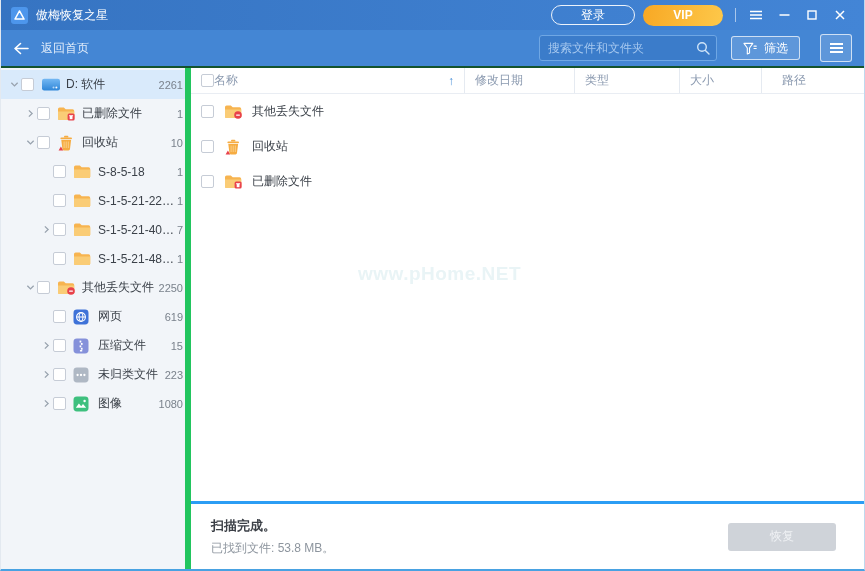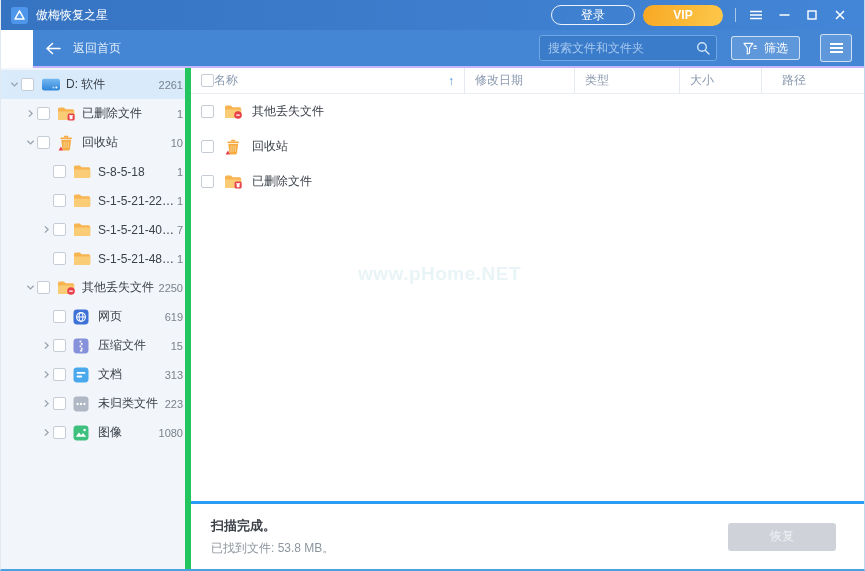--- a/index.html
+++ b/index.html
@@ -17,22 +17,22 @@
   .tb-right { margin-left:auto; display:flex; align-items:center; }
   .login-btn { width:84px; height:20px; border:1px solid rgba(255,255,255,.9); border-radius:10px;
                background:transparent; color:#fff; font-size:12px; margin-right:8px; cursor:pointer; }
   .vip-btn { width:80px; height:21px; border:none; border-radius:11px; cursor:pointer;
              background:linear-gradient(100deg,var(--vip_orange,#F8A824),#FDC84A);
              color:#fff; font-weight:bold; font-size:12px; }
   .tb-sep { width:1px; height:14px; background:rgba(255,255,255,.55); margin:0 6px 0 12px; }
   .win-btn { width:28px; height:22px; display:flex; align-items:center; justify-content:center; cursor:pointer; }
 
   
-  .toolbar { flex:0 0 38px; height:38px; background:var(--toolbar,#4486D4); border-bottom:2px solid #c4b5fd;
-             display:flex; align-items:center; padding:0 12px 0 12px;margin-left:32px; }
+  .toolbar { flex:0 0 38px; height:38px; background:var(--toolbar,#4486D4); border-bottom:2px solid #14532d;
+             display:flex; align-items:center; padding:0 12px 0 12px; }
   .back-group { display:flex; align-items:center; gap:12px; color:#E2EDFA; font-size:12px; cursor:pointer; }
   .toolbar-right { margin-left:auto; display:flex; align-items:center; }
   .search-box { position:relative; width:178px; height:26px; margin-right:14px; }
   .search-box input { width:100%; height:100%; background:#3B7CCA; border:1px solid #6FA7E4; border-radius:3px;
                       color:#fff; font-size:12px; padding:0 28px 0 8px; outline:none; }
   .search-box input::placeholder { color:#A6C8EF; }
   .search-icon { position:absolute; right:7px; top:6px; cursor:pointer; line-height:0; }
   .filter-btn { height:24px; padding:0 11px; display:flex; align-items:center; gap:7px; cursor:pointer;
                 background:rgba(255,255,255,.14); border:1px solid rgba(255,255,255,.7); border-radius:3px;
                 color:#fff; font-size:12px; margin-right:20px; }
@@ -321,37 +321,20 @@
         </div>
         <div class="tree-row" style="padding-left: 38px;">
           <span class="chev">
             <svg width="9" height="9" viewBox="0 0 10 10">
               <path d="M3.2 1.5 L6.8 5 L3.2 8.5" stroke="#98A2AE" stroke-width="1.4" fill="none"></path>
             </svg>
           </span>
           <span class="cb"></span>
           <span class="tree-icon">
             <svg width="16" height="16" viewBox="0 0 16 16">
-              <rect x="0.5" y="0.5" width="15" height="15" rx="3.4" fill="#49A9EC"></rect>
-              <rect x="3.6" y="5" width="8.8" height="1.8" rx="0.9" fill="#fff"></rect>
-              <rect x="3.6" y="8.6" width="5.6" height="1.8" rx="0.9" fill="#fff"></rect>
-            </svg>
-          </span>
-          <span class="tree-label">文档</span>
-          <span class="tree-count">313</span>
-        </div>
-        <div class="tree-row" style="padding-left: 38px;">
-          <span class="chev">
-            <svg width="9" height="9" viewBox="0 0 10 10">
-              <path d="M3.2 1.5 L6.8 5 L3.2 8.5" stroke="#98A2AE" stroke-width="1.4" fill="none"></path>
-            </svg>
-          </span>
-          <span class="cb"></span>
-          <span class="tree-icon">
-            <svg width="16" height="16" viewBox="0 0 16 16">
               <rect x="0.5" y="0.5" width="15" height="15" rx="3.4" fill="#AFB8C4"></rect>
               <circle cx="4.6" cy="8" r="1.15" fill="#fff"></circle>
               <circle cx="8" cy="8" r="1.15" fill="#fff"></circle>
               <circle cx="11.4" cy="8" r="1.15" fill="#fff"></circle>
             </svg>
           </span>
           <span class="tree-label">未归类文件</span>
           <span class="tree-count">223</span>
         </div>
         <div class="tree-row" style="padding-left: 38px;">

